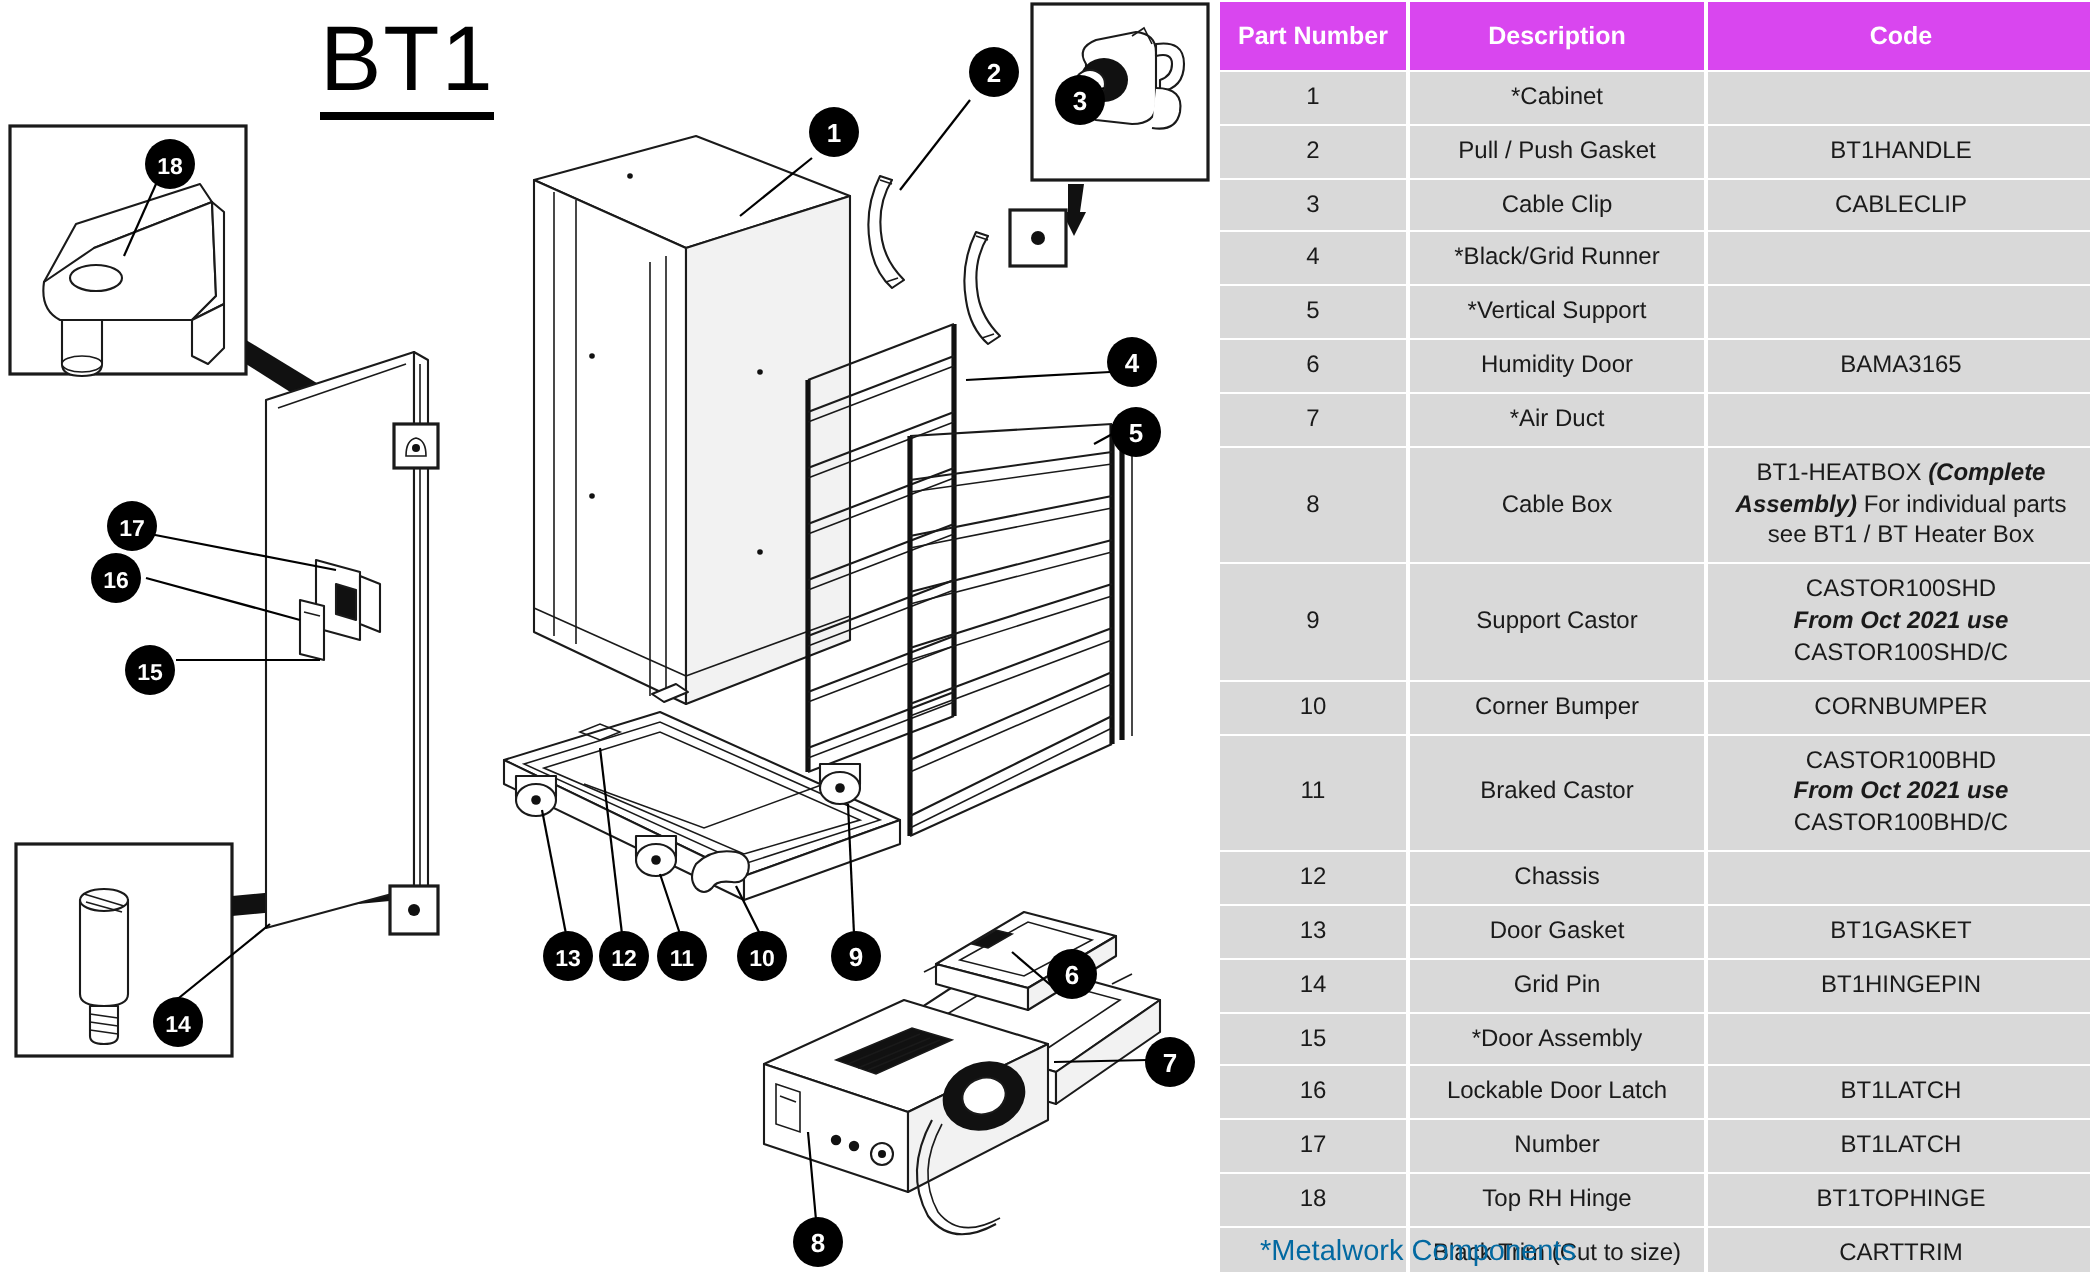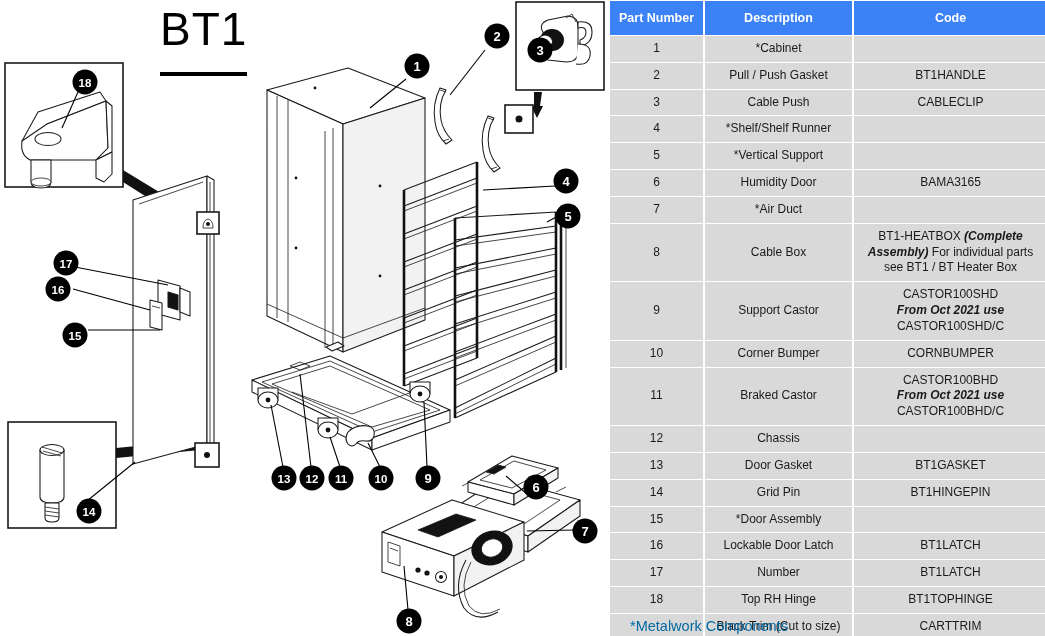--- a/index.html
+++ b/index.html
@@ -20,37 +20,37 @@
   #diagram svg { display:block; }
 
   .dtitle {
     position:absolute;
     left:160px; top:2px;
     font-size:46px; font-weight:400;
     color:#000;
     letter-spacing:1px;
     font-family:"Liberation Sans", sans-serif;
   }
-  .dtitle span { border-bottom:4px solid #000; padding-bottom:17px; }
+  .dtitle span { border-bottom:4px solid #000; padding-bottom:1px; }
 
   
   #table-pane {
     position:absolute; left:608px; top:0;
     width:437px; height:636px;
     background:#ffffff;
   }
   table.parts {
     border-collapse:separate;
     border-spacing:2px 1px;
     width:437px;
     table-layout:fixed;
     margin:0;
   }
   table.parts th {
-    background:#3b82f6;
+    background:#d946ef;
     color:#ffffff;
     font-size:12.5px;
     font-weight:bold;
     height:34px;
     vertical-align:middle;
     text-align:center;
     padding:2px 3px;
     border:0;
   }
   table.parts td {
@@ -439,26 +439,26 @@
           <td>*Cabinet</td>
           <td></td>
         </tr>
         <tr>
           <td>2</td>
           <td>Pull / Push Gasket</td>
           <td>BT1HANDLE</td>
         </tr>
         <tr>
           <td>3</td>
-          <td>Cable Push</td>
+          <td>Cable Clip</td>
           <td>CABLECLIP</td>
         </tr>
         <tr>
           <td>4</td>
-          <td>*Shelf/Shelf Runner</td>
+          <td>*Black/Grid Runner</td>
           <td></td>
         </tr>
         <tr>
           <td>5</td>
           <td>*Vertical Support</td>
           <td></td>
         </tr>
         <tr>
           <td>6</td>
           <td>Humidity Door</td>

